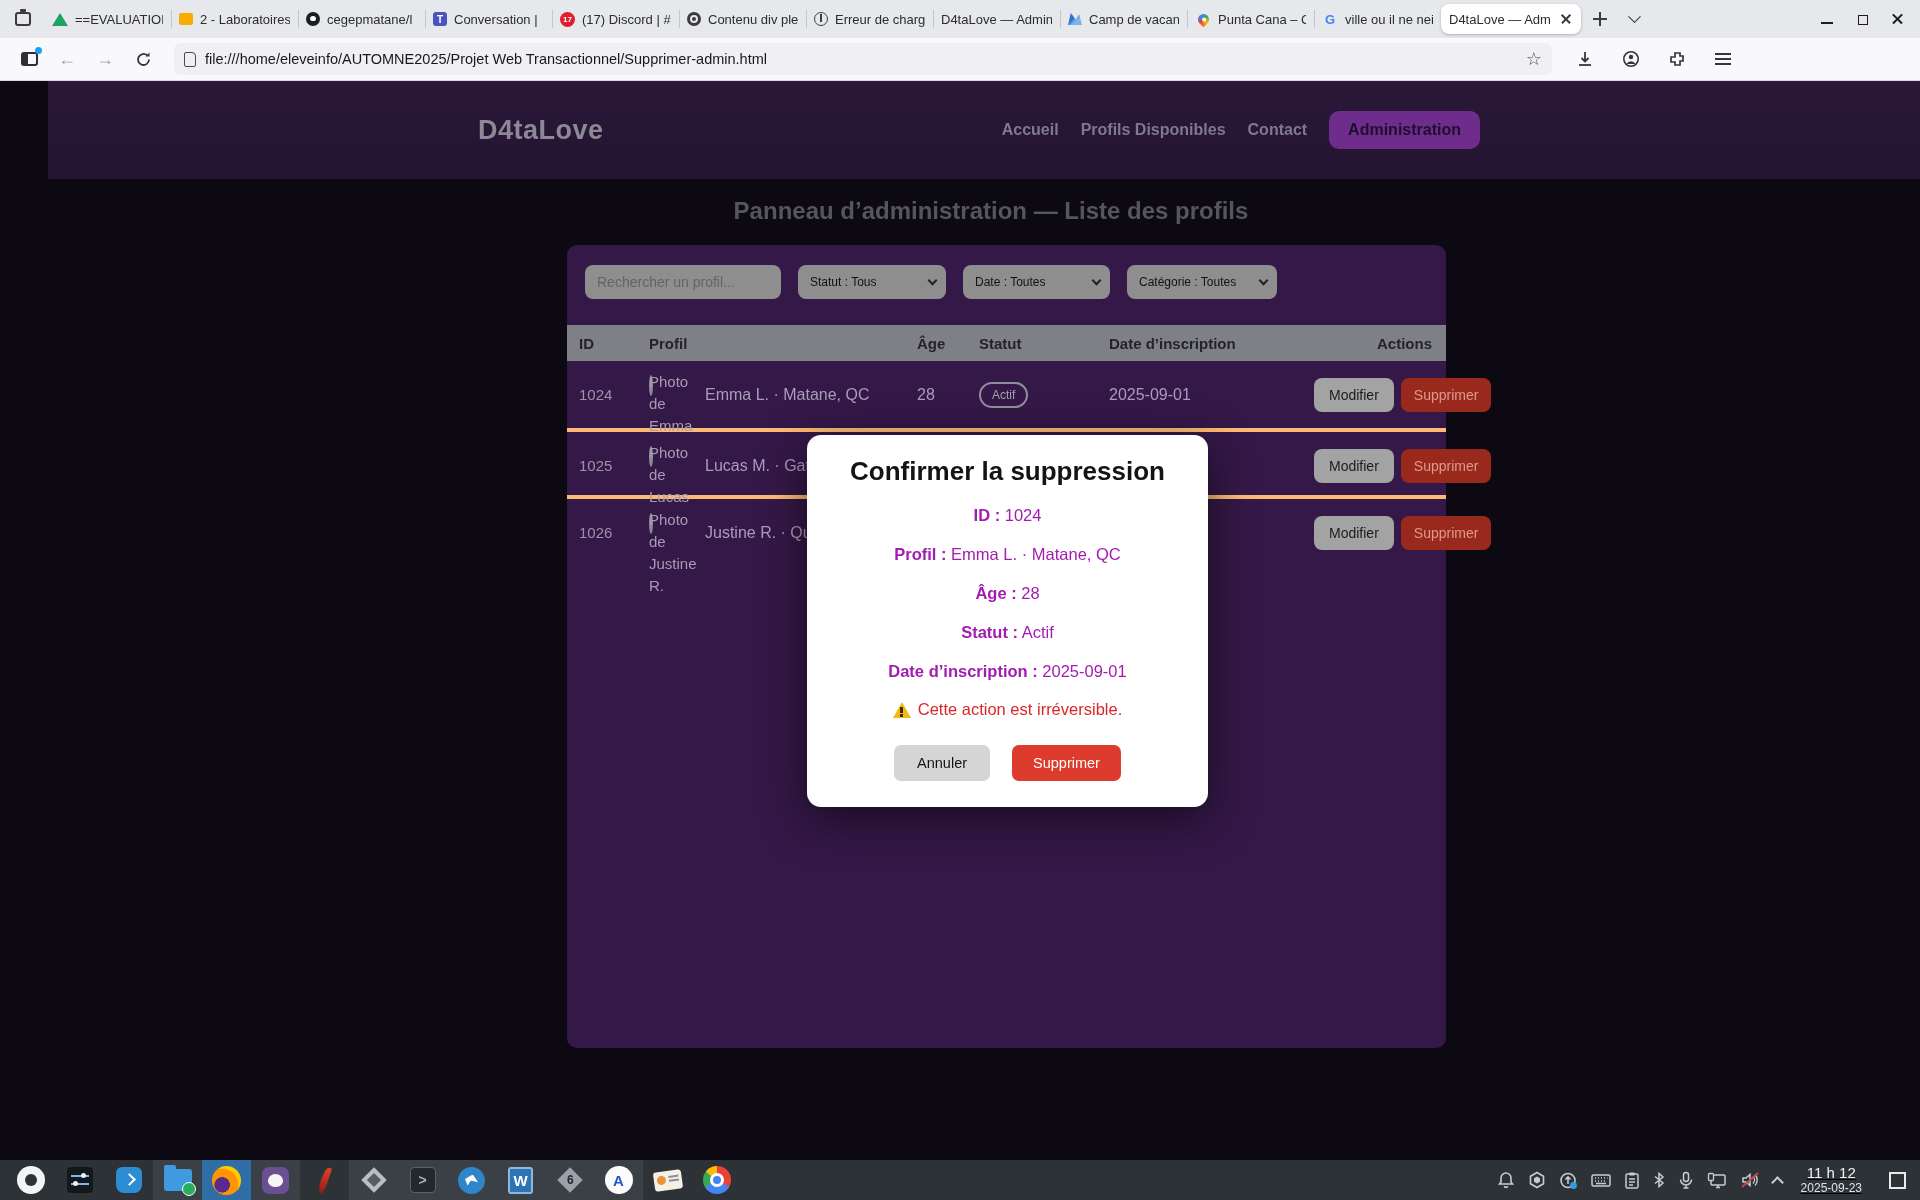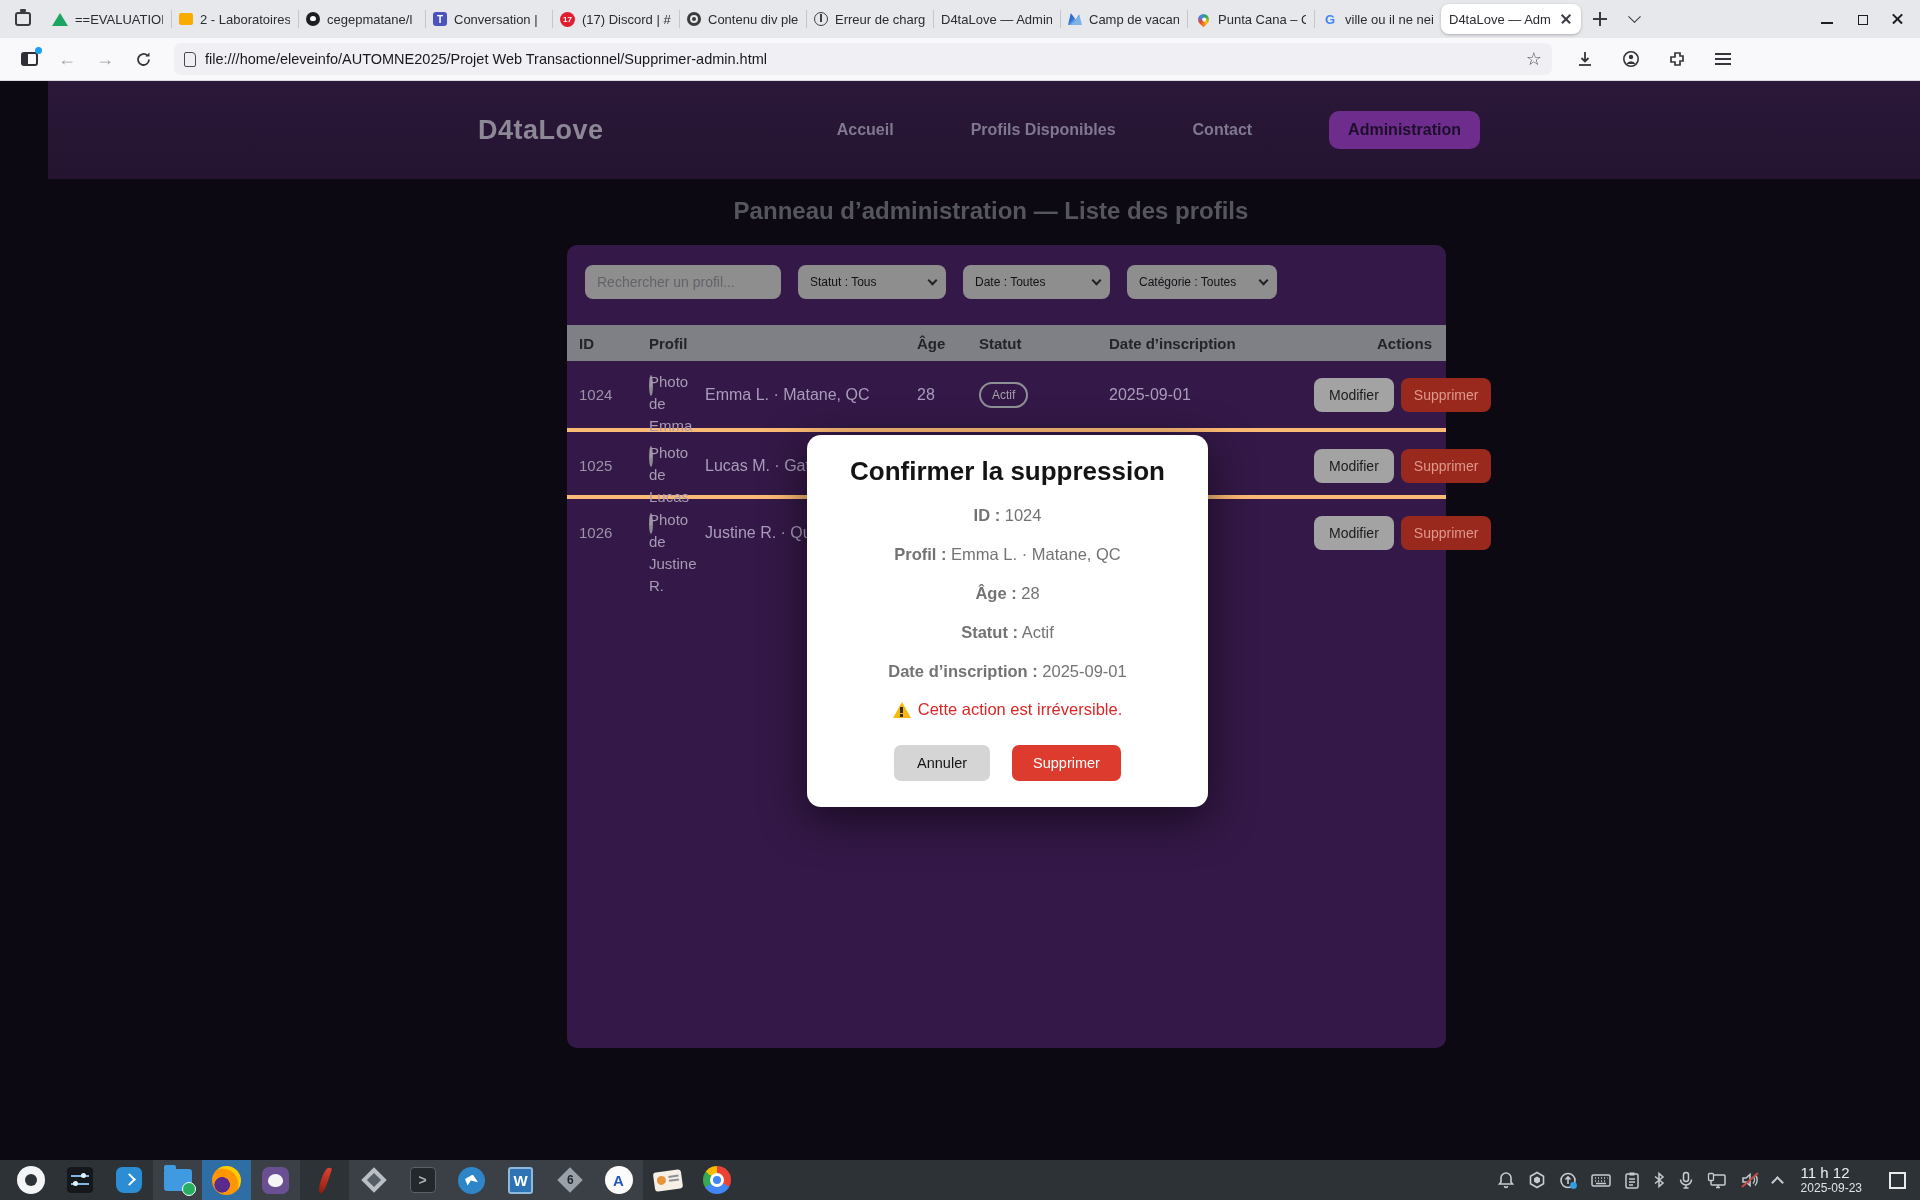--- a/index.html
+++ b/index.html
@@ -61,21 +61,21 @@
   .url-text { font-size:14.5px; color:#19181d; white-space:nowrap; overflow:hidden; flex:1; }
   .star { margin-left:auto; color:#4a4a52; font-size:18px; }
   .tb-right { display:flex; align-items:center; gap:16px; margin-left:10px; padding-right:4px; }
   .menu-glyph { width:16px; height:12px; border-top:2px solid #35353b; border-bottom:2px solid #35353b; position:relative; }
   .menu-glyph::after { content:""; position:absolute; left:0; top:3px; width:16px; height:2px; background:#35353b; }
 
   
   .viewport { position:relative; height:1079px; background:#0d0913; overflow:hidden;margin-left:48px; }
   .site-nav { position:absolute; left:0; top:0; width:100%; height:98px; background:linear-gradient(180deg,#2b1839,#241331); display:flex; align-items:center; }
   .logo { position:absolute; left:430px; font-size:27px; font-weight:bold; color:#8d8896; letter-spacing:.5px; }
-  .nav-links { position:absolute; right:440px; display:flex; align-items:center; gap:77px; }
+  .nav-links { position:absolute; right:440px; display:flex; align-items:center; gap:22px; }
   .nav-link { font-size:16px; font-weight:bold; color:#7f7990; }
   .admin-pill { background:#6e2d8c; color:#1d0f2b; font-size:16px; font-weight:bold; padding:10px 19px; border-radius:10px; }
   .page-heading { position:absolute; top:116px; left:0; width:100%; text-align:center; font-size:24px; font-weight:bold; color:#55555e;padding-left:14px; }
 
   
   .panel { position:absolute; left:519px; top:164px; width:879px; height:803px; background:#341847; border-radius:10px; }
   .filters { position:absolute; left:18px; top:20px; display:flex; gap:17px; }
   .search-input { width:196px; height:34px; background:#8e8e8e; border:none; border-radius:8px; padding:0 12px; font-size:14px; color:#222; font-family:inherit; }
   .search-input::placeholder { color:#63636b; opacity:1; }
   .select { height:34px; background:#8e8e8e; border-radius:8px; display:flex; align-items:center; justify-content:space-between; padding:0 10px 0 12px; font-size:12px; color:#121216; }
@@ -94,21 +94,21 @@
   .avatar-alt { position:absolute; left:0px; top:-6px; width:58px; font-size:15px; line-height:22px; color:#a79bb4; z-index:2; }
   .c-name { margin-left:4px; white-space:nowrap; }
   .badge { display:inline-block; border:2px solid #8f8f96; border-radius:13px; padding:4px 11px; font-size:12px; color:#a2a2aa; }
   .c-actions { display:flex; justify-content:flex-end; gap:7px; padding-right:14px; }
   .btn-edit { background:#a3a3a3; color:#1b1b1b; border:none; border-radius:8px; padding:9px 15px; font-size:14px; font-family:inherit; }
   .btn-del-row { background:#99291d; color:#e0988c; border:none; border-radius:8px; padding:9px 13px; font-size:14px; font-family:inherit; }
 
   
   .modal { position:absolute; left:759px; top:354px; width:401px; height:372px; background:#ffffff; border-radius:14px; box-shadow:0 12px 44px rgba(0,0,0,.55); text-align:center; padding-top:21px; z-index:10; }
   .modal-title { font-size:26px; font-weight:bold; color:#141414; }
-  .modal-field { margin-top:21px; font-size:16.5px; color:#737373; line-height:18px; }
+  .modal-field { margin-top:21px; font-size:16.5px; color:#a21caf; line-height:18px; }
   .modal-field:first-of-type { margin-top:19px; }
   .modal-label { font-weight:bold; }
   .modal-warning { margin-top:20px; font-size:16.5px; color:#dc2626; display:flex; align-items:center; justify-content:center; gap:7px; }
   .warn-tri { width:0; height:0; border-left:9px solid transparent; border-right:9px solid transparent; border-bottom:16px solid #f4b90f; position:relative; display:inline-block; }
   .warn-tri::after { content:""; position:absolute; left:-1.5px; top:5px; width:3px; height:6px; background:#3a2b00; }
   .warn-tri::before { content:""; position:absolute; left:-1.5px; top:12.5px; width:3px; height:2.6px; background:#3a2b00; }
   .modal-actions { margin-top:26px; display:flex; justify-content:center; gap:22px; }
   .btn-cancel { background:#d5d5d5; color:#131313; border:none; border-radius:7px; padding:10px 23px; font-size:14.5px; font-family:inherit; }
   .btn-confirm { background:#dc3b2d; color:#ffffff; border:none; border-radius:7px; padding:10px 21px; font-size:14.5px; font-family:inherit; }
 
@@ -143,21 +143,21 @@
   .ic-unity6 > span { transform:rotate(-45deg); font-size:12px; font-weight:bold; color:#23282c; }
   .ic-astudio { width:28px; height:28px; background:#fbfbfc; border-radius:50%; color:#2456c4; font-size:15px; font-weight:bold; display:flex; align-items:center; justify-content:center; }
   .ic-card { width:28px; height:19px; background:#f5efe6; border-radius:3px; transform:rotate(-8deg); position:relative; }
   .ic-card::after { content:""; position:absolute; left:3px; top:4px; width:9px; height:9px; background:#e8923a; border-radius:50%; }
   .ic-card::before { content:""; position:absolute; right:3px; top:5px; width:10px; height:2px; background:#7a8globalThis; background:#8a8f96; box-shadow:0 4px 0 #8a8f96; }
   .ic-chrome { width:28px; height:28px; border-radius:50%; background:conic-gradient(#ea4335 0 33%,#4285f4 33% 66%,#34a853 66% 85%,#fbbc04 85% 100%); position:relative; }
   .ic-chrome::after { content:""; position:absolute; inset:7px; background:#4285f4; border:3px solid #fff; border-radius:50%; }
   .tray { margin-left:auto; display:flex; align-items:center; gap:13px; padding-right:8px; }
   .tray svg { display:block; }
   .tray-chev { width:9px; height:9px; border-right:2px solid #c6ccd2; border-bottom:2px solid #c6ccd2; transform:rotate(-135deg); margin-top:4px; }
-  .clock { text-align:left; line-height:1.1; margin-left:6px; }
+  .clock { text-align:center; line-height:1.1; margin-left:6px;text-decoration:underline; }
   .clock-time { font-size:15px; color:#edf0f2; }
   .clock-date { font-size:12px; color:#dfe3e7; }
   .show-desktop { width:17px; height:17px; border:2px solid #e8eaec; margin-left:14px; }
 </style>
 </head>
 <body>
 
 <div class="screen">
 
   <div class="tabstrip">

